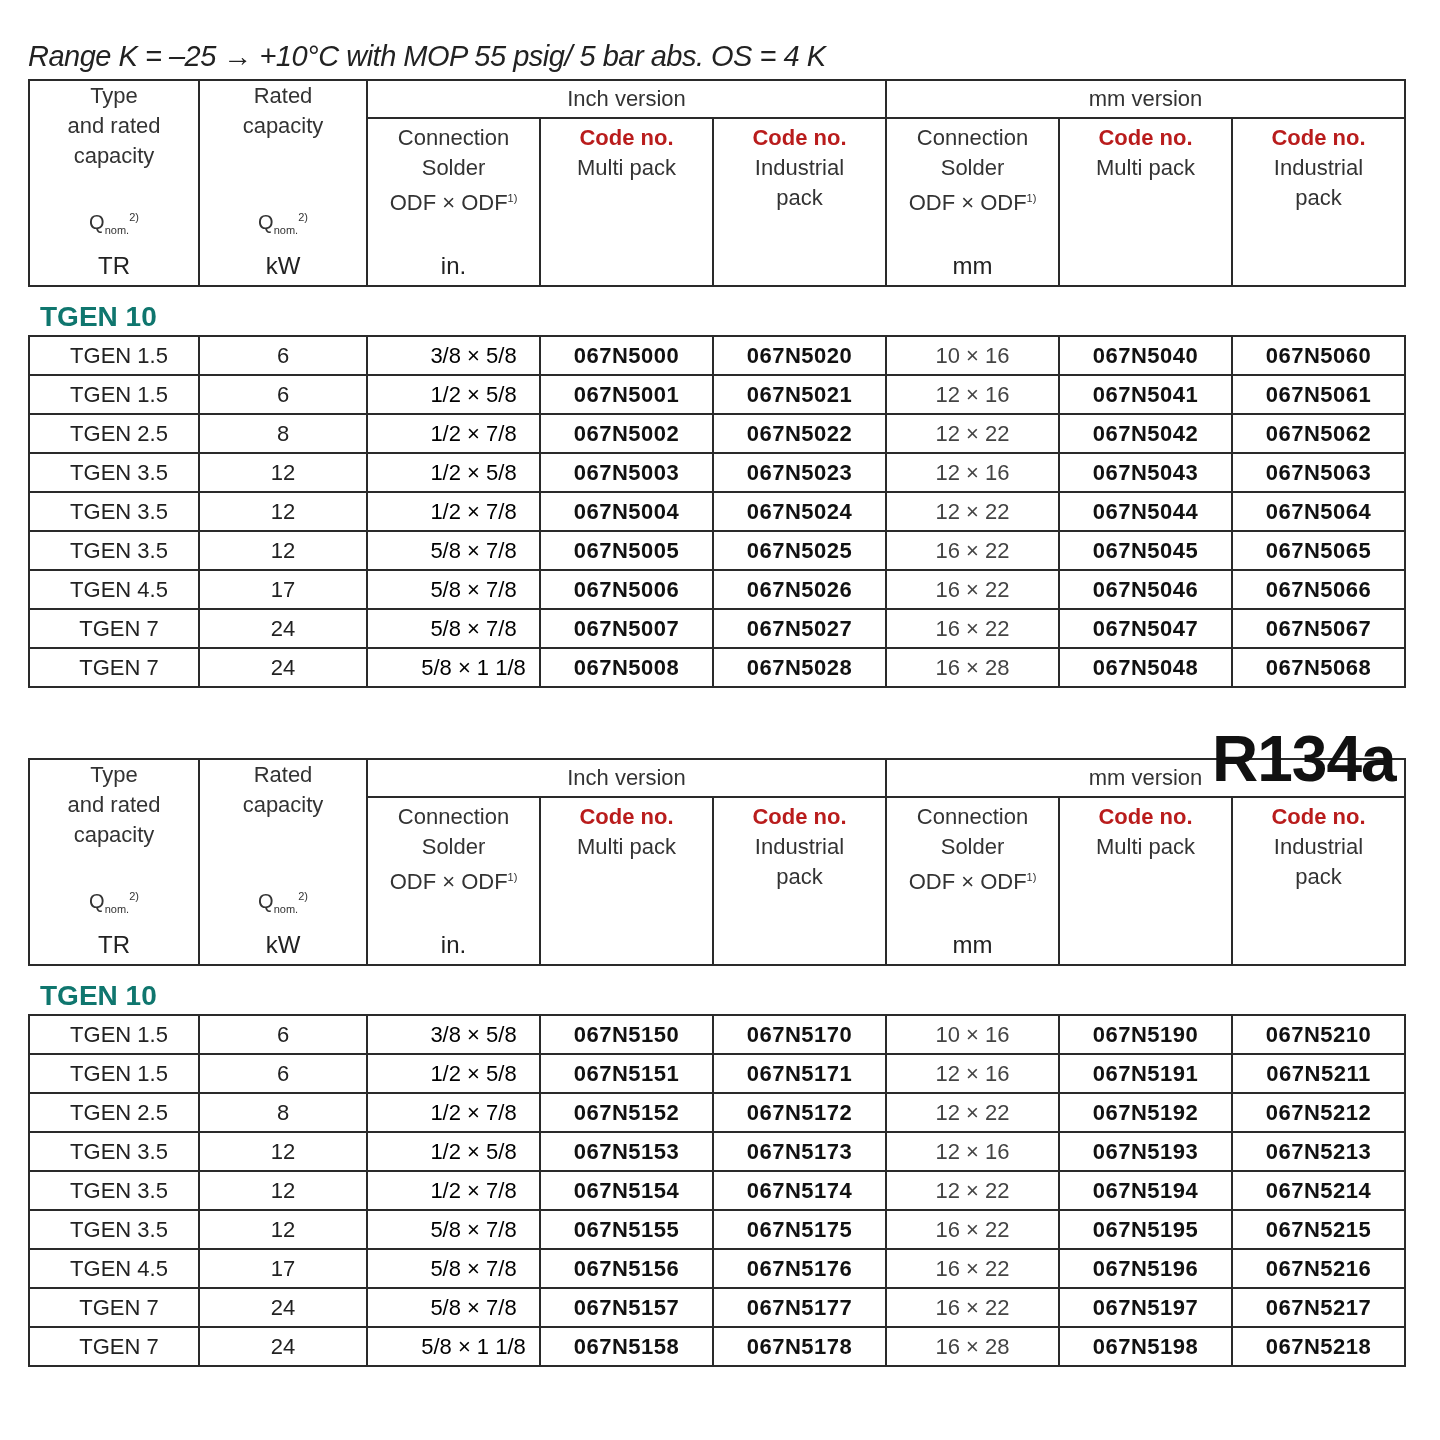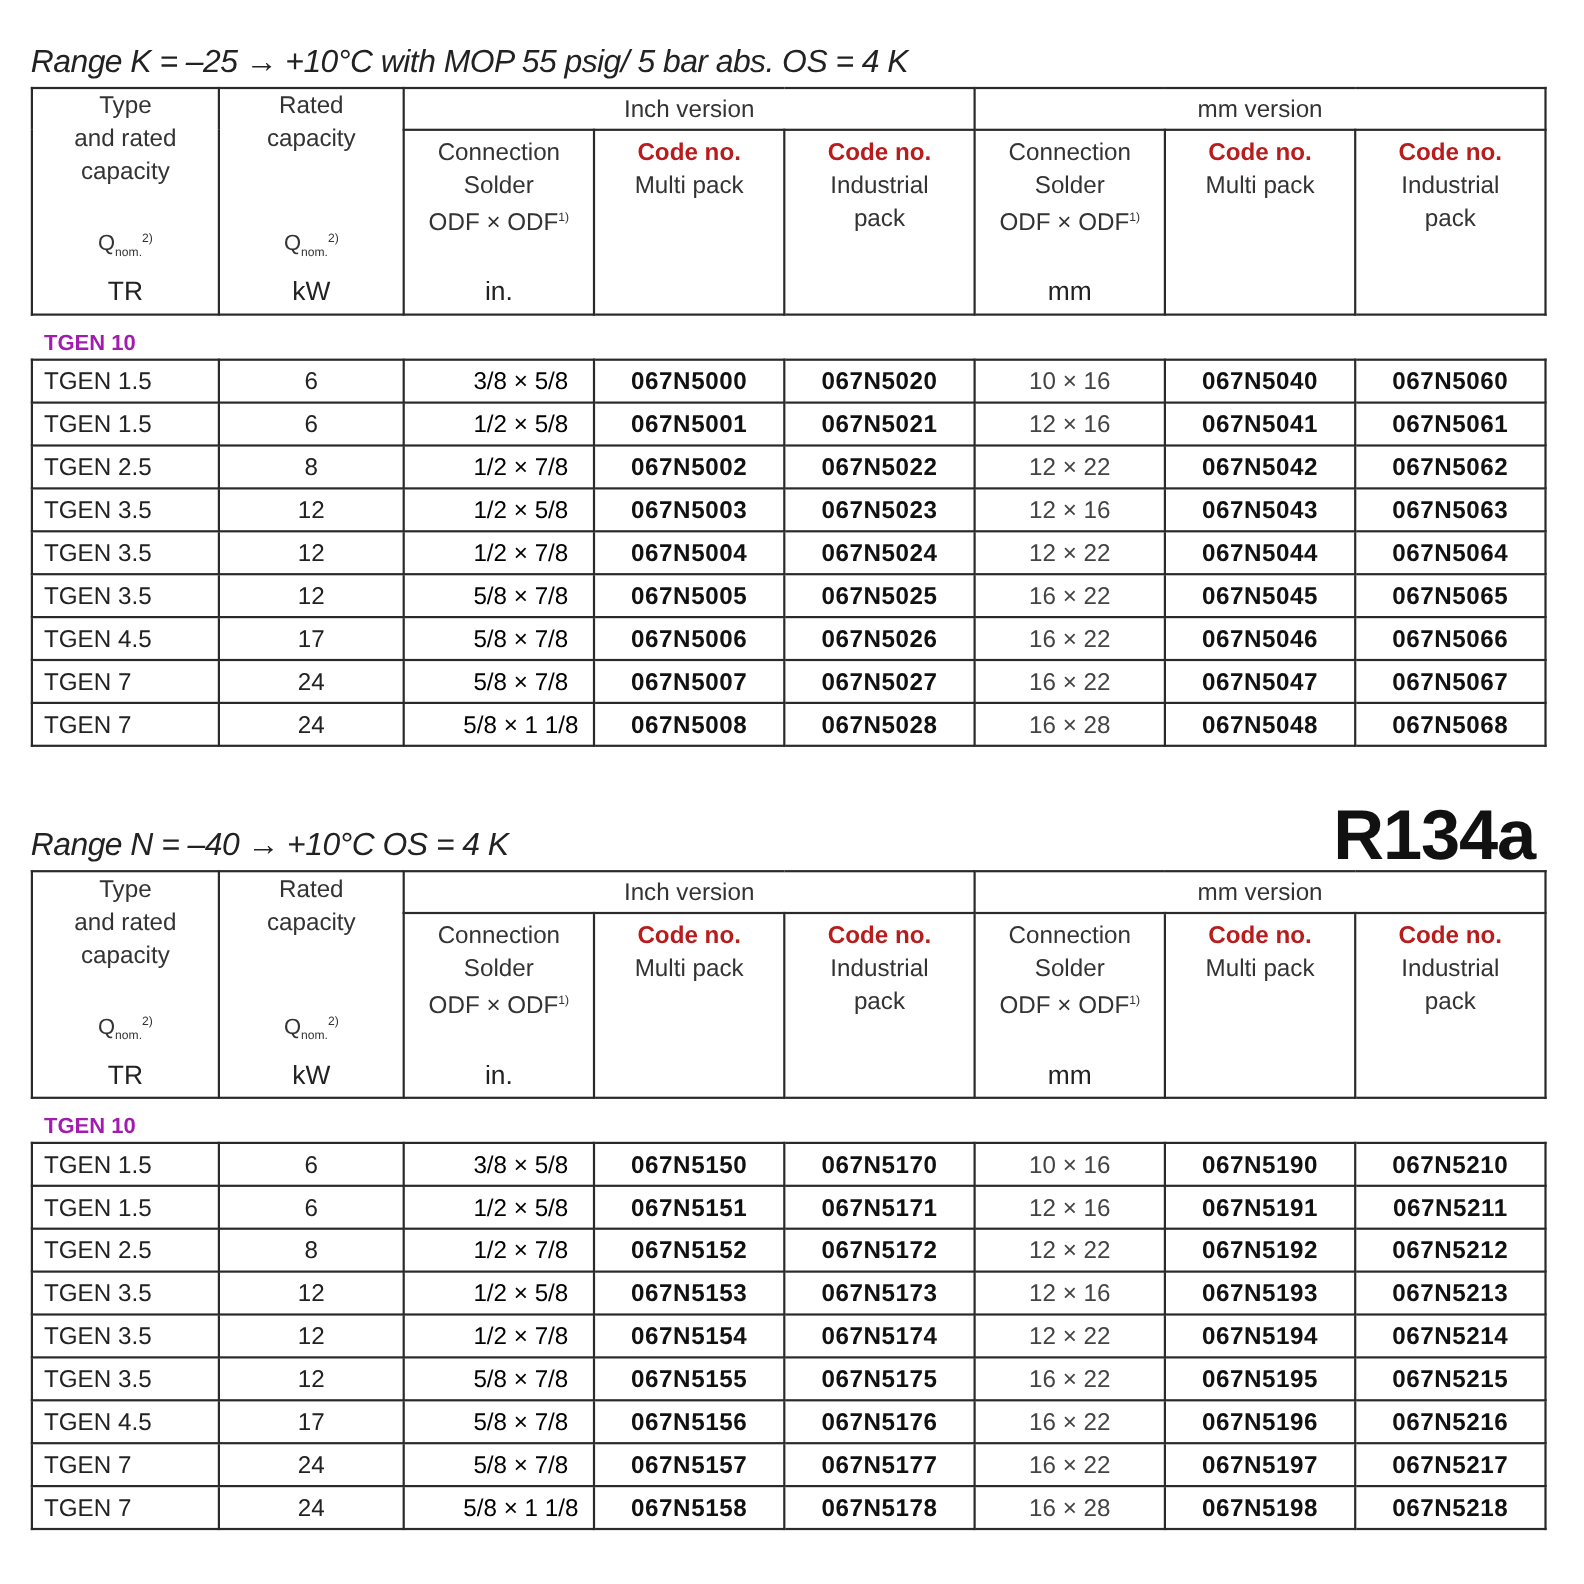--- a/index.html
+++ b/index.html
@@ -11,23 +11,23 @@
   table { border-collapse: collapse; table-layout: fixed; }
   td, th { border: 2px solid #2a2a2a; padding: 0; text-align: center; vertical-align: top; font-weight: normal; }
   .hdr { font-size: 22px; color: #333; line-height: 30px; }
   .hdr .bold { font-weight: bold; color: #b91c1c; }
   .hdr-group { height: 36px; vertical-align: middle; font-size: 22px; color: #333; }
   .hdr-cell { position: relative; }
   .unit { position: absolute; left: 0; right: 0; bottom: 4px; font-size: 24px; color: #222; margin-top: 10px; }
   .qnom { position: absolute; left: 0; right: 0; bottom: 40px; font-size: 20px; color: #333; }
   .qnom sub { font-size: 11px; }
   .qnom sup { font-size: 11px; }
-  .group-label { font-weight: bold; font-size: 20px; color: #a21caf; padding-left: 12px; }
+  .group-label { font-weight: bold; font-size: 28px; color: #0f766e; padding-left: 12px; }
   .data td { height: 37px; vertical-align: middle; font-size: 22px; }
-  .data td.type { text-align: left; padding-left: 10px; color: #222; }
+  .data td.type { text-align: center; padding-left: 10px; color: #222; }
   .data td.kw { color: #222; }
   .data td.conn { color: #000000; padding-left: 40px; }
   .data td.code { font-weight: bold; color: #111; letter-spacing: 0.5px; }
   .data td.mm { color: #444; }
 </style>
 </head>
 <body>
 
 <div id="root">
   <div class="section" style="top: 40px;">
@@ -196,21 +196,20 @@
             <td class="code">067N5028</td>
             <td class="mm">16 × 28</td>
             <td class="code">067N5048</td>
             <td class="code">067N5068</td>
           </tr>
         </tbody>
     </table>
   </div>
 
   <div class="section" style="top: 752px;">
-    <div class="range-title">Range N = –40 → +10°C  OS = 4 K</div>
     <table style="margin-top:6px;">
       <colgroup>
         <col style="width:170px">
           <col style="width:168px">
           <col style="width:173px">
           <col style="width:173px">
           <col style="width:173px">
           <col style="width:173px">
           <col style="width:173px">
           <col style="width:173px">

